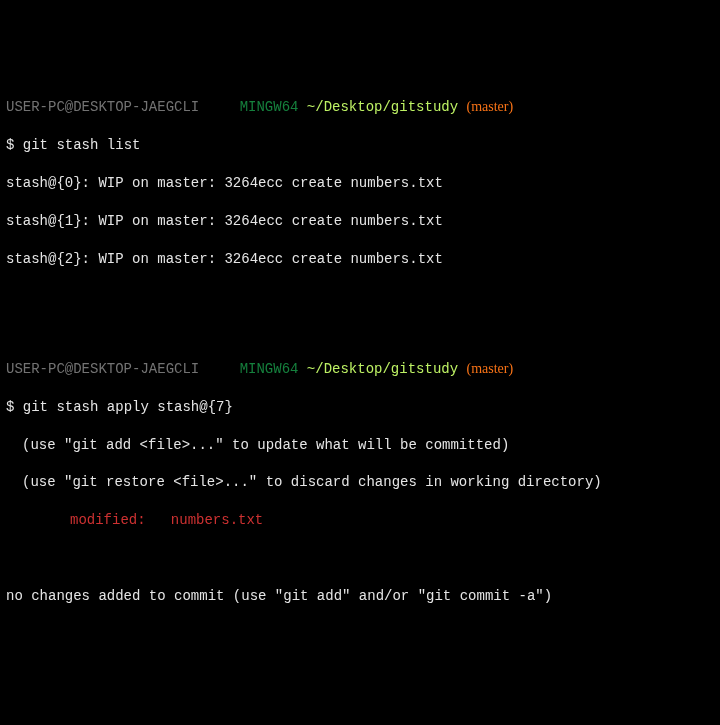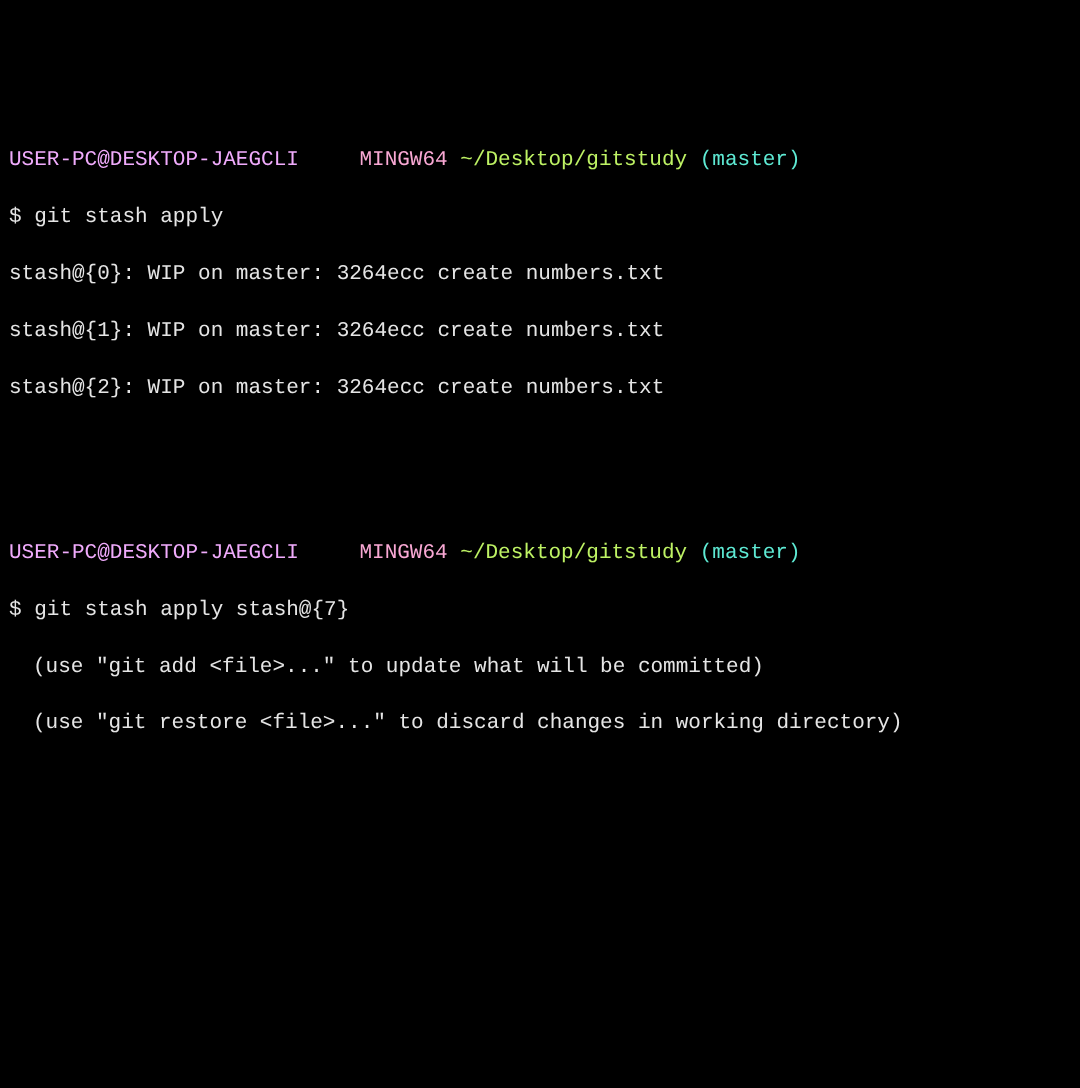--- a/index.html
+++ b/index.html
@@ -8,50 +8,52 @@
       font-family: "Consolas", "Courier New", monospace;
       font-size: 14px;
       line-height: 1.35;
       color: #cccccc;
       padding: 4px 6px;
       width: 720px;
       height: 725px;
       overflow: hidden;
       white-space: pre;
     }
-    .green { color: #f0abfc; }
-    .purple { color: #f9a8d4; padding-left: 32px; }
+    .green { color: #737373; }
+    .purple { color: #15803d; padding-left: 32px; }
     .yellow { color: #bef264; }
-    .cyan { color: #5eead4; }
+    .cyan { color: #f97316; font-family: Liberation Serif, serif; }
     .white { color: #e5e5e5; }
     .red { color: #cd3131; }
     .block { margin-bottom: 16px; }
     .indent1 { padding-left: 16px; }
     .indent2 { padding-left: 64px; }
     .line { display: block; }
   </style>
 </head>
 <body>
 
 
 
 <div class="block">
 <span class="line"><span class="green">USER-PC@DESKTOP-JAEGCLI</span> <span class="purple">MINGW64</span> <span class="yellow">~/Desktop/gitstudy</span> <span class="cyan">(master)</span></span>
-<span class="line"><span class="white">$</span> <span class="white">git stash apply</span></span>
+<span class="line"><span class="white">$</span> <span class="white">git stash list</span></span>
 <span class="line white">stash@{0}: WIP on master: 3264ecc create numbers.txt</span>
 <span class="line white">stash@{1}: WIP on master: 3264ecc create numbers.txt</span>
 <span class="line white">stash@{2}: WIP on master: 3264ecc create numbers.txt</span>
 </div>
 
 <div class="block">
 <span class="line"><span class="green">USER-PC@DESKTOP-JAEGCLI</span> <span class="purple">MINGW64</span> <span class="yellow">~/Desktop/gitstudy</span> <span class="cyan">(master)</span></span>
 <span class="line"><span class="white">$</span> <span class="white">git stash apply stash@{7}</span></span>
 <span class="line white indent1">(use "git add &lt;file&gt;..." to update what will be committed)</span>
 <span class="line white indent1">(use "git restore &lt;file&gt;..." to discard changes in working directory)</span>
+<span class="line indent2"><span class="red">modified:   </span><span class="red">numbers.txt</span></span>
 <span class="line">&nbsp;</span>
+<span class="line white">no changes added to commit (use "git add" and/or "git commit -a")</span>
 </div>
 
 
 
 
 
 
 
 
 </body></html>

